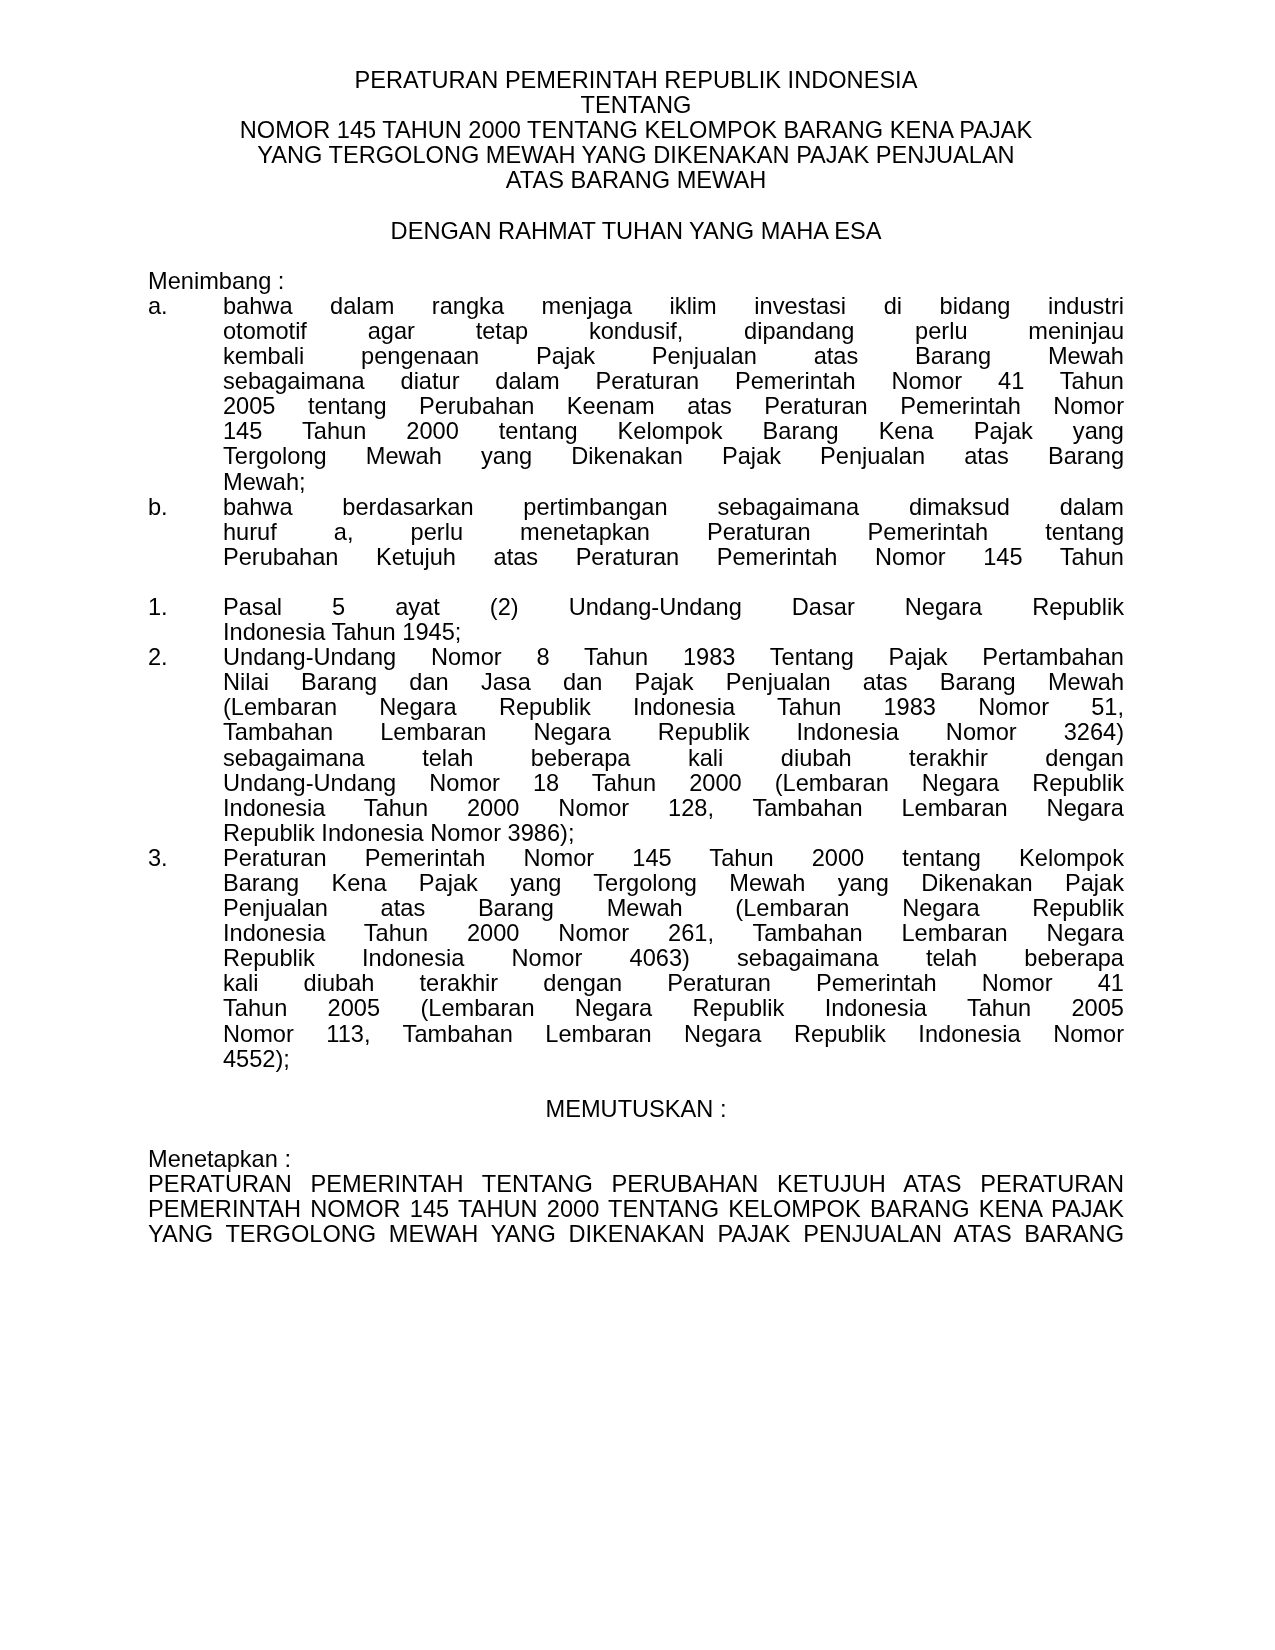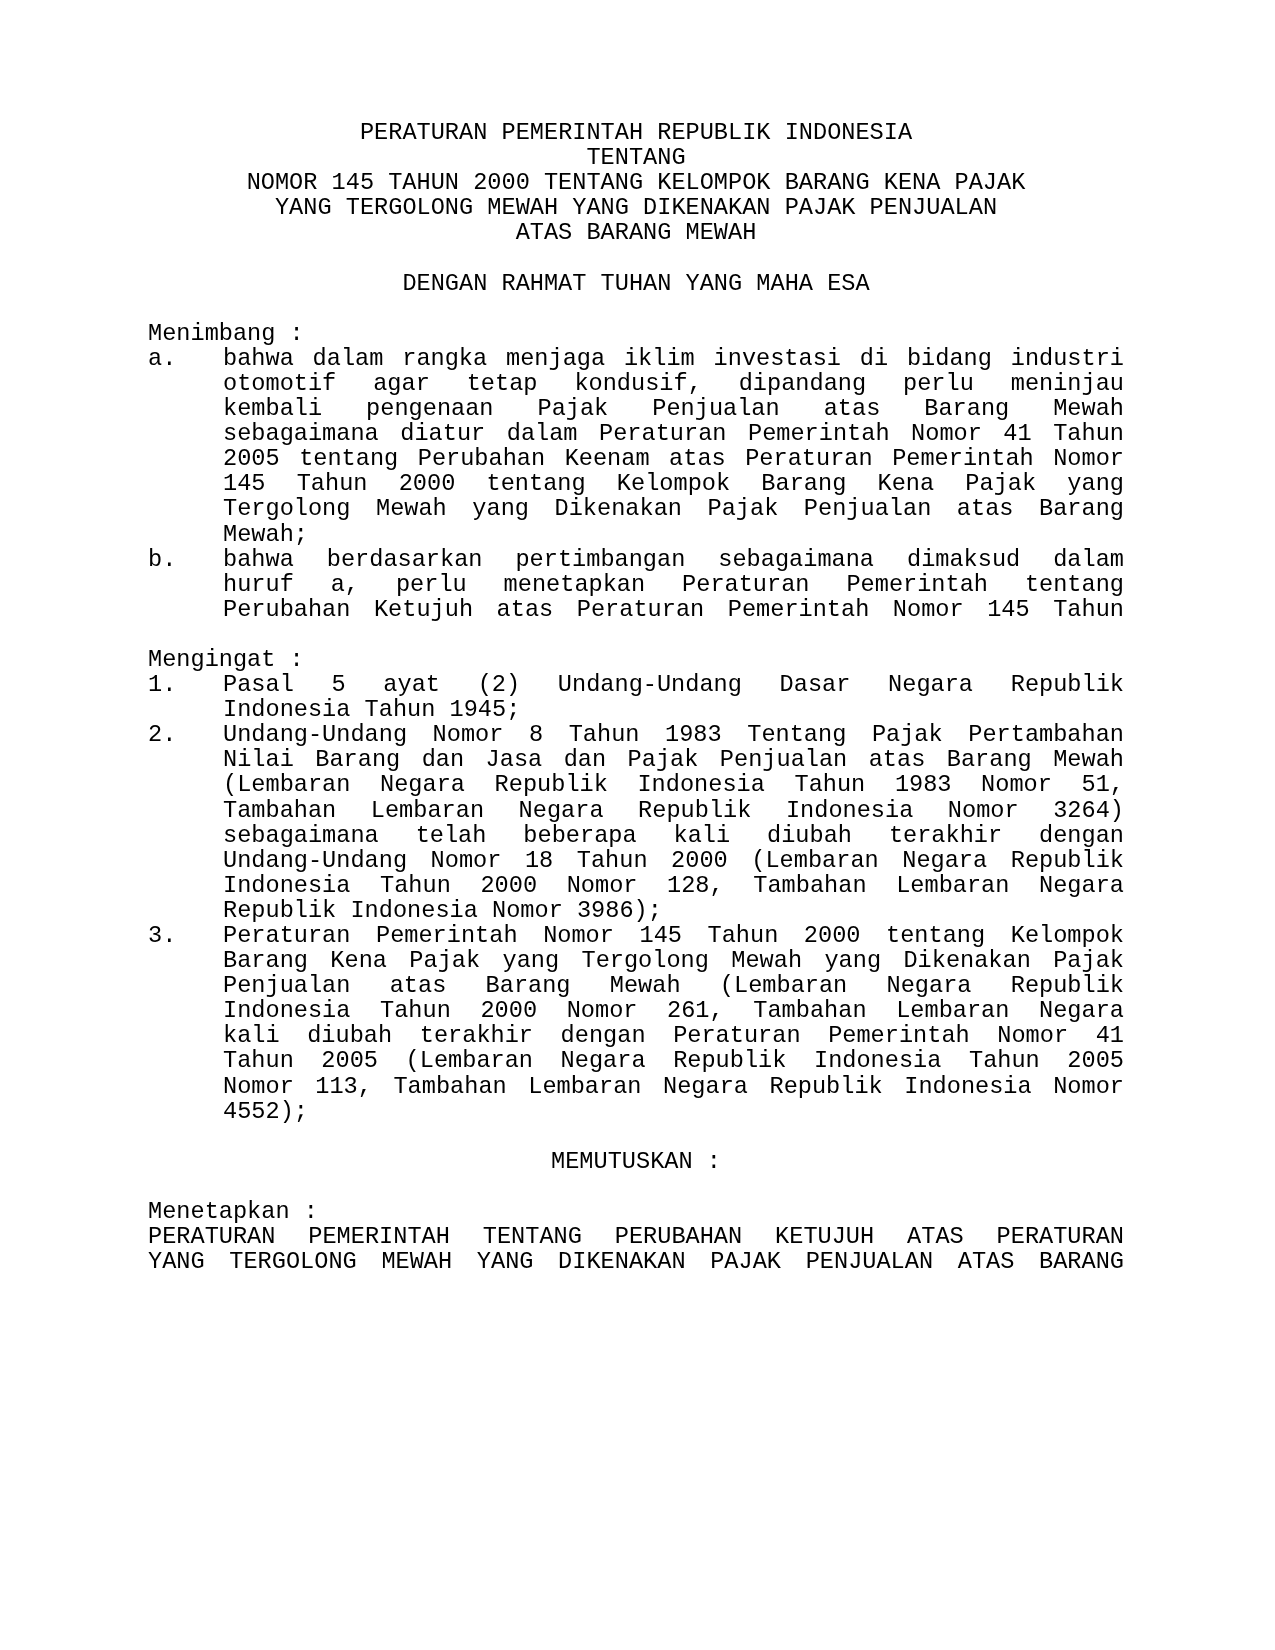--- a/index.html
+++ b/index.html
@@ -2,22 +2,22 @@
 <html><head>
 <meta charset="utf-8">
 <style>
   html, body { margin: 0; padding: 0; background: #ffffff; }
   .page {
     position: relative;
     width: 1178px;
     height: 1650px;
     background: #ffffff;
     box-sizing: border-box;
-    padding: 120px 0 0 148px;
-    font-family: Liberation Mono, monospace;
+    padding: 68px 0 0 148px;
+    font-family: Liberation Sans, sans-serif;
     font-size: 23.6px;
     line-height: 25.1px;
     color: #000000;
     overflow: hidden;
   }
   .col { width: 976px; }
   .line { white-space: normal; }
   .center { text-align: center; }
   .jl { text-align: justify; text-align-last: justify; }
   .gap { height: 25.1px; }
@@ -69,21 +69,20 @@
               <div class="line jl">huruf a, perlu menetapkan Peraturan Pemerintah tentang</div>
               <div class="line jl">Perubahan Ketujuh atas Peraturan Pemerintah Nomor 145 Tahun</div>
             </div>
           </div>
         </div>
     </section>
 
     <div class="gap"></div>
 
     <section id="mengingat-section">
-      <div class="line">Mengingat :</div>
       <div id="mengingat-items">
           <div class="li">
             <span class="marker">1.</span>
             <div>
               <div class="line jl">Pasal 5 ayat (2) Undang-Undang Dasar Negara Republik</div>
               <div class="line">Indonesia Tahun 1945;</div>
             </div>
           </div>
           <div class="li">
             <span class="marker">2.</span>
@@ -98,37 +97,39 @@
               <div class="line">Republik Indonesia Nomor 3986);</div>
             </div>
           </div>
           <div class="li">
             <span class="marker">3.</span>
             <div>
               <div class="line jl">Peraturan Pemerintah Nomor 145 Tahun 2000 tentang Kelompok</div>
               <div class="line jl">Barang Kena Pajak yang Tergolong Mewah yang Dikenakan Pajak</div>
               <div class="line jl">Penjualan atas Barang Mewah (Lembaran Negara Republik</div>
               <div class="line jl">Indonesia Tahun 2000 Nomor 261, Tambahan Lembaran Negara</div>
+              <div class="line jl">Republik Indonesia Nomor 4063) sebagaimana telah beberapa</div>
               <div class="line jl">kali diubah terakhir dengan Peraturan Pemerintah Nomor 41</div>
               <div class="line jl">Tahun 2005 (Lembaran Negara Republik Indonesia Tahun 2005</div>
               <div class="line jl">Nomor 113, Tambahan Lembaran Negara Republik Indonesia Nomor</div>
               <div class="line">4552);</div>
             </div>
           </div>
         </div>
     </section>
 
     <div class="gap"></div>
 
     <div class="line center">MEMUTUSKAN :</div>
 
     <div class="gap"></div>
 
     <section id="menetapkan-section">
       <div class="line">Menetapkan :</div>
       <div id="menetapkan-body">
           <div class="line jl">PERATURAN PEMERINTAH TENTANG PERUBAHAN KETUJUH ATAS PERATURAN</div>
+          <div class="line jl">PEMERINTAH NOMOR 145 TAHUN 2000 TENTANG KELOMPOK BARANG KENA PAJAK</div>
           <div class="line jl">YANG TERGOLONG MEWAH YANG DIKENAKAN PAJAK PENJUALAN ATAS BARANG</div>
         </div>
     </section>
 
   </div>
 </div>
 
 </body></html>

